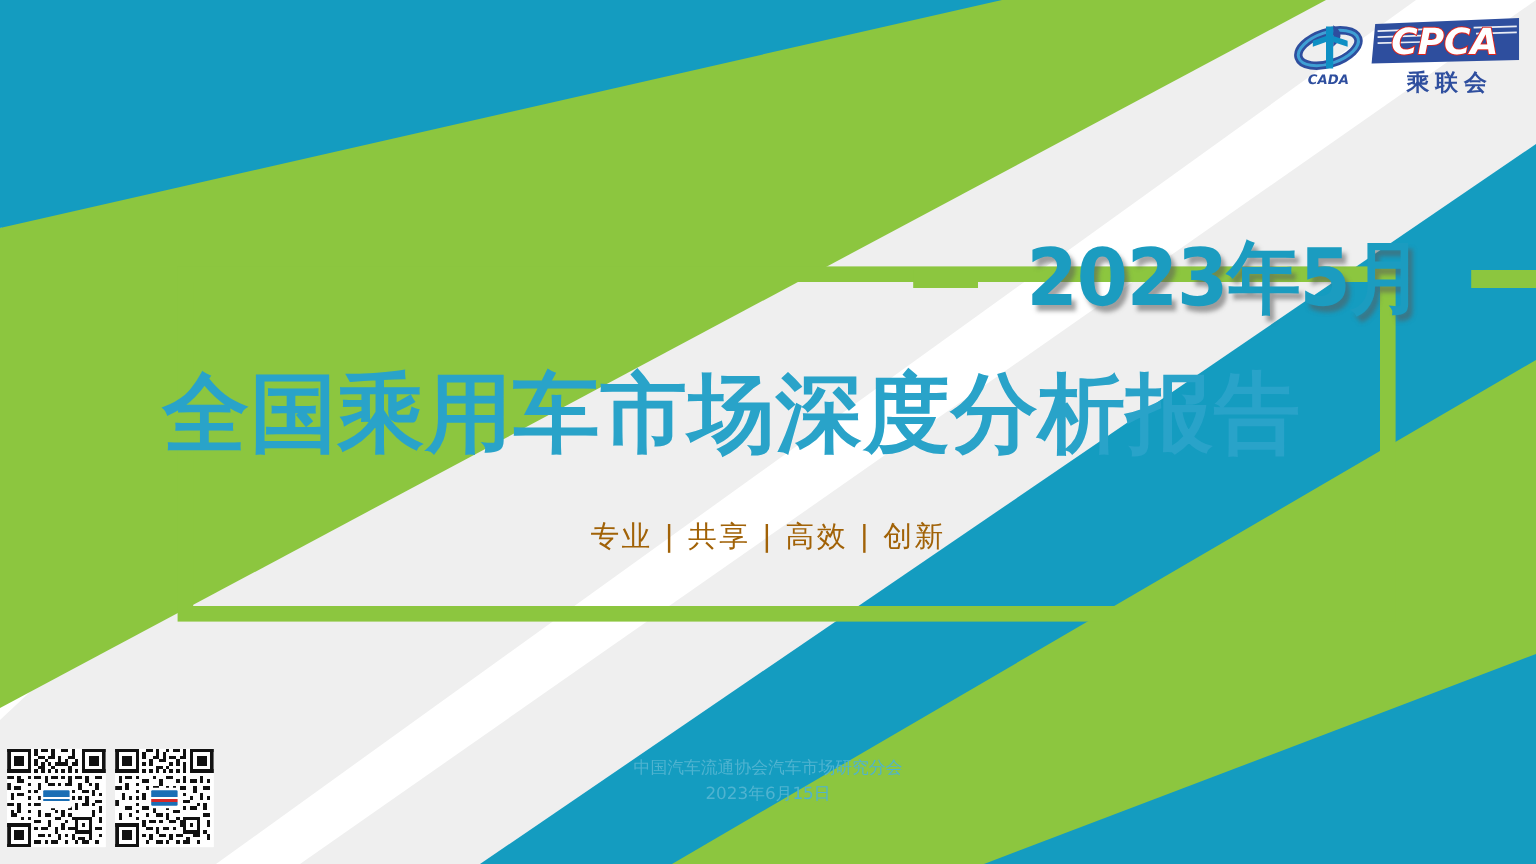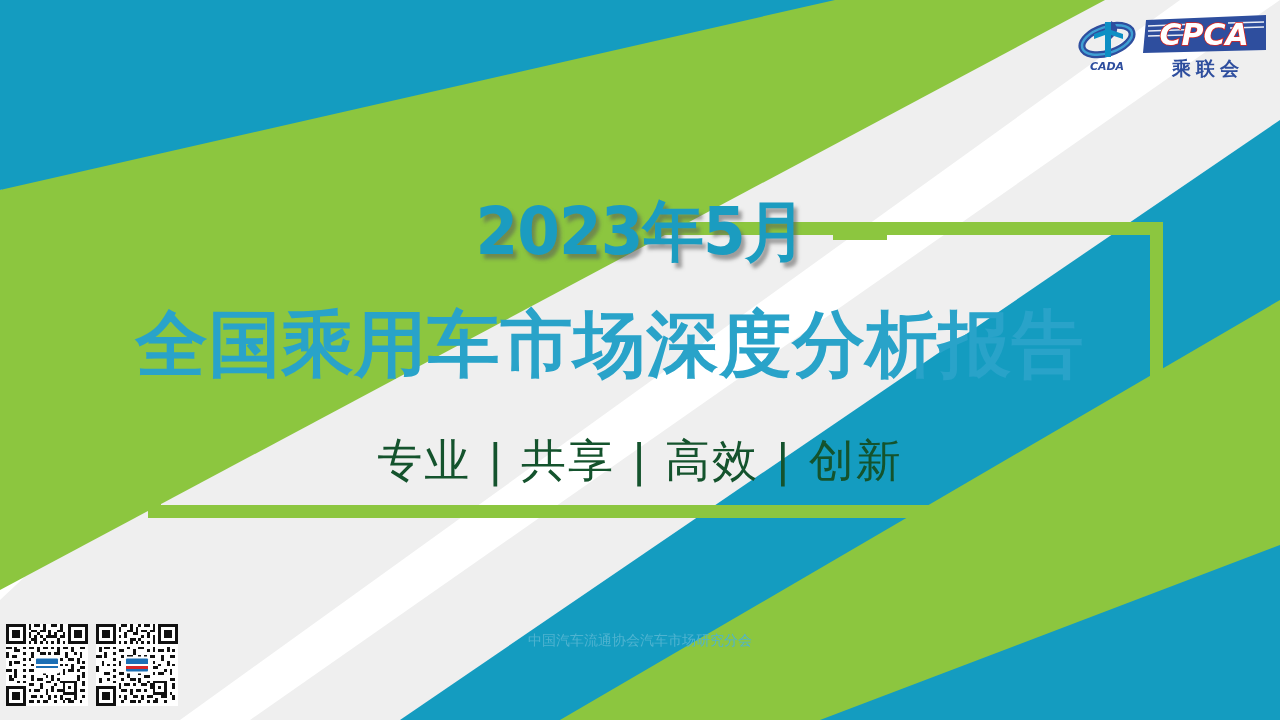--- a/index.html
+++ b/index.html
@@ -41,22 +41,22 @@
 
   
   .title-row {
     position: absolute;
     left: 0;
     top: 186px;
     width: 1280px;
     height: 92px;
     display: flex;
     align-items: center;
-    justify-content: center;
-    gap: 0;
+    justify-content: flex-end;
+    gap: 12px;
   }
   .dash {
     width: 54px;
     height: 15px;
     background: #8CC63F;
     flex: 0 0 auto;
   }
   .dash.left { margin-right: 16px; }
   .dash.right { margin-left: 16px; }
 
@@ -88,23 +88,23 @@
     white-space: nowrap;
   }
 
   .tagline {
     position: absolute;
     left: 0;
     top: 432px;
     width: 1280px;
     text-align: center;
     font-family: "DejaVu Sans", sans-serif;
-    font-size: 45px;
+    font-size: 24px;
     font-weight: normal;
-    color: #14532d;
+    color: #a16207;
     letter-spacing: 2px;
     line-height: 1.3;
     white-space: nowrap;
   }
 
   
   .footer {
     position: absolute;
     left: 0;
     top: 610px;
@@ -229,20 +229,21 @@
     <span class="year-month">2023年5月</span>
     <span class="dash right"></span>
   </div>
 
   <div class="main-title">全国乘用车市场深度分析报告</div>
 
   <div class="tagline">专业 | 共享 | 高效 | 创新</div>
 
   <div class="footer">
     <div>中国汽车流通协会汽车市场研究分会</div>
+    <div>2023年6月15日</div>
   </div>
 
   <div class="qr-wrap">
 
     <div class="qr">
       <svg width="82" height="82" viewBox="0 0 29 29" shape-rendering="crispEdges" xmlns="http://www.w3.org/2000/svg">
         <rect width="29" height="29" fill="#ffffff"></rect>
         <g fill="#111111">
 
           <rect x="0" y="0" width="7" height="1"></rect>

